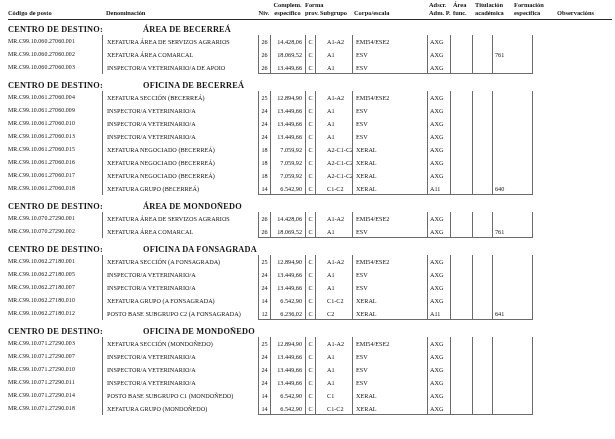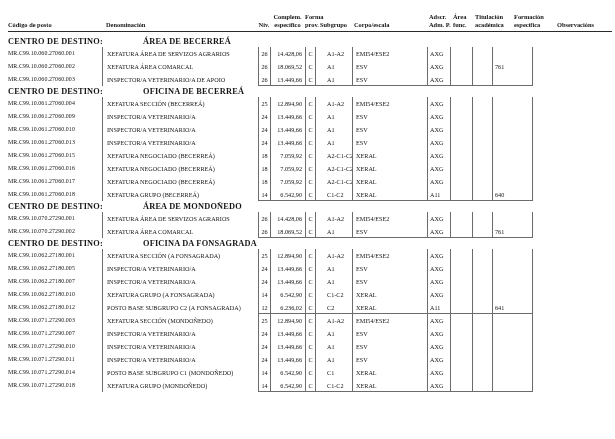--- a/index.html
+++ b/index.html
@@ -2,21 +2,21 @@
 <html><head>
 <meta charset="utf-8">
 <style>
   html,body{margin:0;padding:0;background:#ffffff;}
   body{
     width:615px;height:439px;overflow:hidden;
     font-family:"Liberation Serif","DejaVu Serif",serif;
     color:#151515;
     -webkit-font-smoothing:antialiased;
   }
-  .page{padding:13px 3px 0 8px;width:604px;}
+  .page{padding:1px 3px 0 8px;width:604px;}
 
   
   .grid{
     display:grid;
     grid-template-columns:94px 156px 12px 35px 10px 37px 75px 23px 22px 20px 41px 79px;
     box-sizing:border-box;
   }
 
   
   .colhead{
@@ -32,21 +32,21 @@
   .hc4{text-align:center;white-space:nowrap;}
   .hc5{text-align:center;}
   .hc6{padding-left:2px;white-space:nowrap;}
   .hc7{padding-left:2px;white-space:nowrap;}
   .hc8{padding-left:3px;white-space:nowrap;}
   .hc9{padding-left:3px;white-space:nowrap;}
   .hc10{padding-left:22px;white-space:nowrap;}
   .hc11{padding-left:24px;white-space:nowrap;}
 
   
-  .section{}
+  .section{margin-top:6px;}
   .section:first-of-type{margin-top:4px;}
   .sec-title{font-weight:bold;font-size:8.3px;line-height:11px;letter-spacing:.2px;}
   .sec-title .lab{display:inline-block;width:135px;}
 
   
   .row{height:13px;font-size:6.2px;align-items:center;}
   .row > div{box-sizing:border-box;height:13px;line-height:13px;overflow:hidden;white-space:nowrap;}
   .c0{font-size:5.9px;letter-spacing:.1px;}
   .c1{padding-left:4px;border-left:1px solid #6b6b6b;}
   .c2{text-align:center;border-left:1px solid #6b6b6b;}
@@ -377,20 +377,21 @@
           <div class="c5">C2</div>
           <div class="c6">XERAL</div>
           <div class="c7">A11</div>
           <div class="c8"></div>
           <div class="c9"></div>
           <div class="c10">641</div>
           <div class="c11"></div>
         </div>
       </div>
       <div class="section">
+        <div class="sec-title"><span class="lab">CENTRO DE DESTINO:</span><span>OFICINA DE MONDOÑEDO</span></div>
         <div class="grid row">
           <div class="c0">MR.C99.10.071.27290.003</div>
           <div class="c1">XEFATURA SECCIÓN (MONDOÑEDO)</div>
           <div class="c2">25</div>
           <div class="c3">12.894,90</div>
           <div class="c4">C</div>
           <div class="c5">A1-A2</div>
           <div class="c6">EMI54/ESE2</div>
           <div class="c7">AXG</div>
           <div class="c8"></div>

